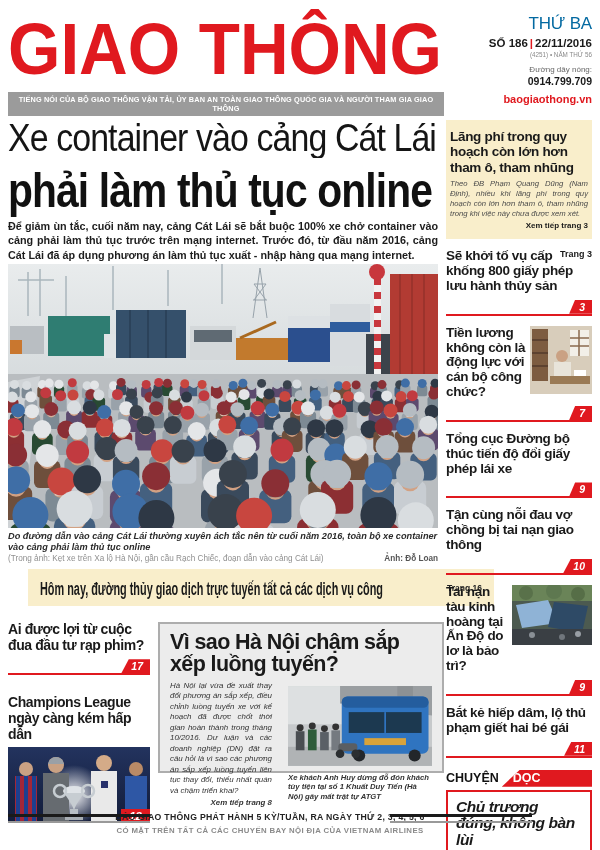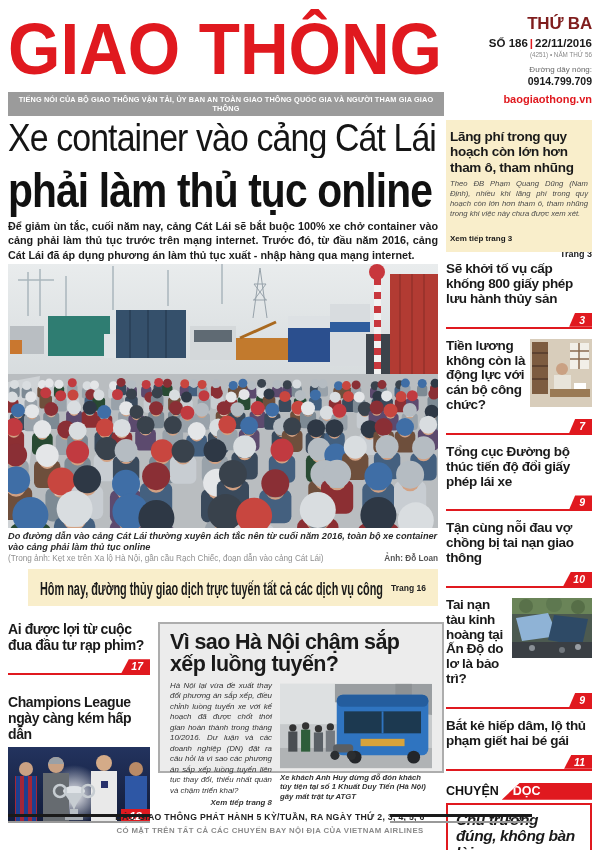--- a/index.html
+++ b/index.html
@@ -6,41 +6,41 @@
   .page{position:relative;width:600px;height:850px;background:#ffffff;overflow:hidden;
         font-family:"Liberation Sans","DejaVu Sans",sans-serif;color:#1a1a1a;}
   svg text{font-family:"Liberation Sans","DejaVu Sans",sans-serif;}
 
   
   .masthead{position:absolute;left:8px;top:4px;width:584px;height:108px;}
   .logo-svg{position:absolute;left:0;top:0;}
   .tagline{position:absolute;left:0;top:88px;width:436px;box-sizing:border-box;background:#9b9b9b;
            color:#fff;font-size:7.3px;font-weight:bold;text-align:center;padding:3px 2px;letter-spacing:.15px;}
   .mast-right{position:absolute;right:0;top:10px;width:150px;text-align:right;}
-  .weekday{color:#7f1d1d;font-weight:700;font-size:17px;letter-spacing:-.2px;}
+  .weekday{color:#0369a1;font-weight:400;font-size:17px;letter-spacing:-.2px;}
   .issue-line{font-size:11.5px;font-weight:800;margin-top:3px;}
   .issue-line .pipe{color:#e0191f;font-weight:900;padding:0 2px;}
   .issue-note{font-size:6.3px;color:#8a8a8a;margin-top:2px;}
   .hotline-label{font-size:8px;color:#666;margin-top:7px;}
   .hotline{font-size:10.5px;font-weight:800;margin-top:1px;}
   .website{color:#e0191f;font-weight:800;font-size:11px;margin-top:6px;}
 
   
   .headline{position:absolute;left:8px;top:116px;width:430px;}
   .lead{position:absolute;left:8px;top:219px;width:430px;font-size:10.8px;font-weight:700;
         color:#1d1d1d;line-height:1.34;text-align:justify;}
   .lead-ref{position:absolute;right:8px;top:249px;font-size:9px;font-weight:800;}
   .main-photo{position:absolute;left:8px;top:264px;width:430px;height:264px;background:#dfe2e4;}
   .caption{position:absolute;left:8px;top:531px;width:430px;}
   .cap1{font-size:9.2px;font-weight:700;font-style:italic;color:#2b2b2b;line-height:1.2;}
   .cap2row{display:flex;justify-content:space-between;font-size:8.2px;color:#909090;margin-top:1px;}
   .credit{font-weight:800;color:#555;}
 
   
-  .banner{position:absolute;left:28px;top:569px;width:410px;height:37px;background:#f9eecb;
+  .banner{position:absolute;left:28px;top:569px;width:466px;height:37px;background:#f9eecb;
           display:flex;align-items:center;padding:0 12px;box-sizing:border-box;}
   .banner-ref{font-size:8.5px;font-weight:800;margin-left:auto;color:#222;}
 
   
   .rule-badge{position:relative;margin-top:5px;height:15px;border-bottom:2.5px solid #e0191f;}
   .rb-num{position:absolute;right:0;bottom:0;background:#e0191f;color:#fff;font-size:10.5px;
           font-weight:800;font-style:italic;padding:1px 7px 1px 10px;
           clip-path:polygon(26% 0,100% 0,100% 100%,0 100%);}
 
   
@@ -48,33 +48,33 @@
   .bl-title{font-size:14px;font-weight:800;line-height:1.12;letter-spacing:-.4px;}
   .bl-item2{margin-top:20px;}
   .bl-photo{position:relative;margin-top:5px;width:142px;height:76px;overflow:hidden;}
   .photo-badge{position:absolute;right:0;bottom:0;background:#e0191f;color:#fff;font-weight:800;
                font-style:italic;font-size:11.5px;padding:1px 8px;}
 
   
   .feature{position:absolute;left:158px;top:622px;width:286px;height:151px;background:#ececec;
            border:2px solid #adadad;box-sizing:border-box;padding:7px 10px;}
   .feature-title{font-size:21.5px;font-weight:800;line-height:1.04;letter-spacing:-.6px;margin:0;}
-  .feature-row{display:flex;margin-top:5px;gap:8px;}
+  .feature-row{display:flex;margin-top:5px;gap:16px;}
   .f-text{width:102px;font-size:7.9px;font-style:italic;color:#333;line-height:1.33;text-align:justify;}
   .f-more{text-align:right;font-weight:800;font-size:7.9px;margin-top:2px;font-style:italic;}
   .f-photoblock{flex:1;}
   .bus-photo{width:100%;height:90px;display:block;}
   .f-cap{font-size:7.7px;font-style:italic;font-weight:700;color:#333;margin-top:2px;line-height:1.25;}
 
   
   .sidebar{position:absolute;left:446px;top:120px;width:146px;}
   .cream-box{background:#f9eecb;padding:9px 4px;box-sizing:border-box;}
   .cb-title{font-size:13.5px;font-weight:800;line-height:1.14;letter-spacing:-.3px;}
   .cb-ex{font-size:7.7px;font-style:italic;color:#4a4a4a;margin-top:4px;line-height:1.3;text-align:justify;}
-  .cb-more{font-size:8px;font-weight:800;margin-top:15px;}
+  .cb-more{font-size:8px;font-weight:800;text-align:right;margin-top:2px;}
   .sb-item{margin-top:10px;}
   .sb-title{font-size:13.5px;font-weight:800;line-height:1.1;letter-spacing:-.35px;}
   .sb-flex{display:flex;gap:0;align-items:flex-start;}
   .sb-flex .sb-title{flex:1;}
   .sb-photo{flex:none;overflow:hidden;}
 
   .kicker{display:flex;margin-top:12px;font-size:12.5px;font-weight:900;height:17px;line-height:17px;}
   .k-left{color:#111;}
   .k-right{background:#e0191f;color:#fff;padding:0 8px 0 11px;margin-left:3px;
            clip-path:polygon(20% 0,100% 0,100% 100%,0 100%);}

